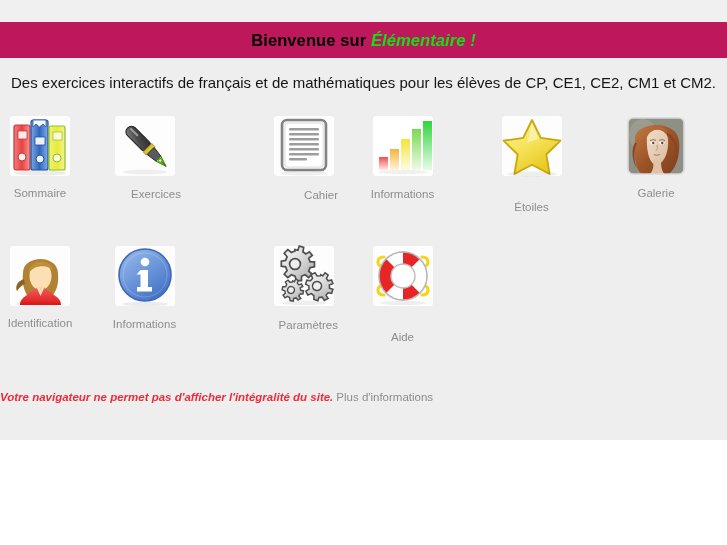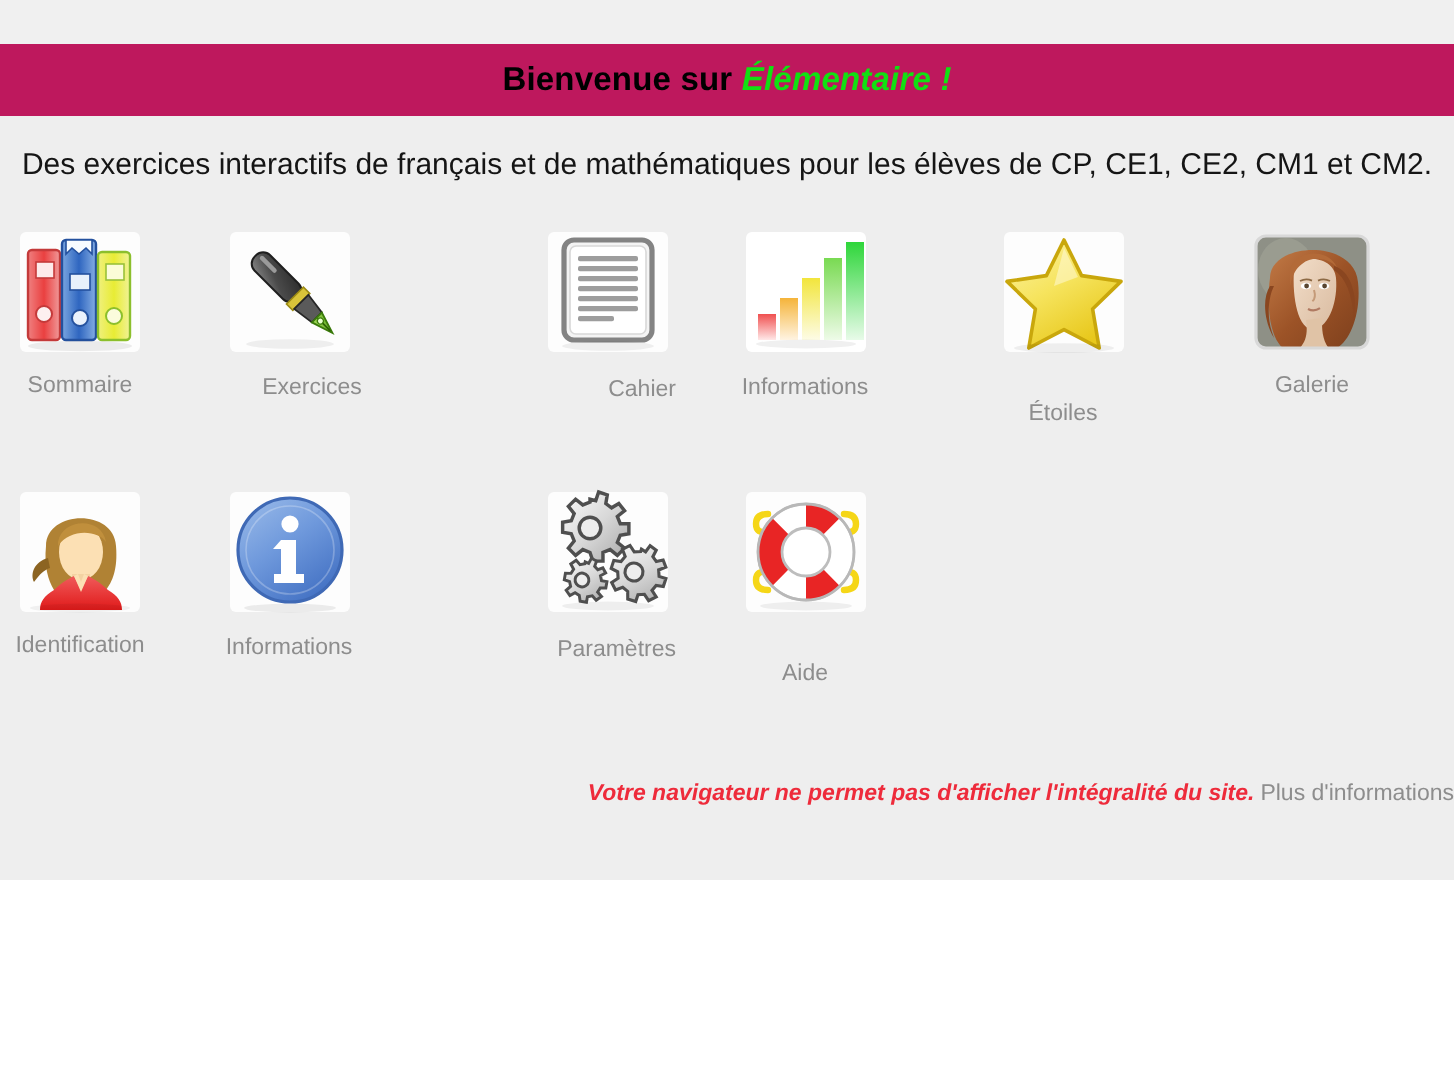--- a/index.html
+++ b/index.html
@@ -121,21 +121,21 @@
   .cell.c3 .caption { margin-top: 8px; }
   .cell.c4 .caption { margin-top: 21px; }
   .cell.c5 .caption { }
 
   
   .warning {
     position: absolute;
     left: 0;
     top: 333px;
     width: 727px;
-    text-align: right;
+    text-align: left;
     font-size: 11.5px;
     white-space: nowrap;
   }
   .warning .warn-text {
     color: #ee2b3b;
     font-style: italic;
     font-weight: bold;
   }
   .warning .warn-link {
     color: #8d8d8d;

